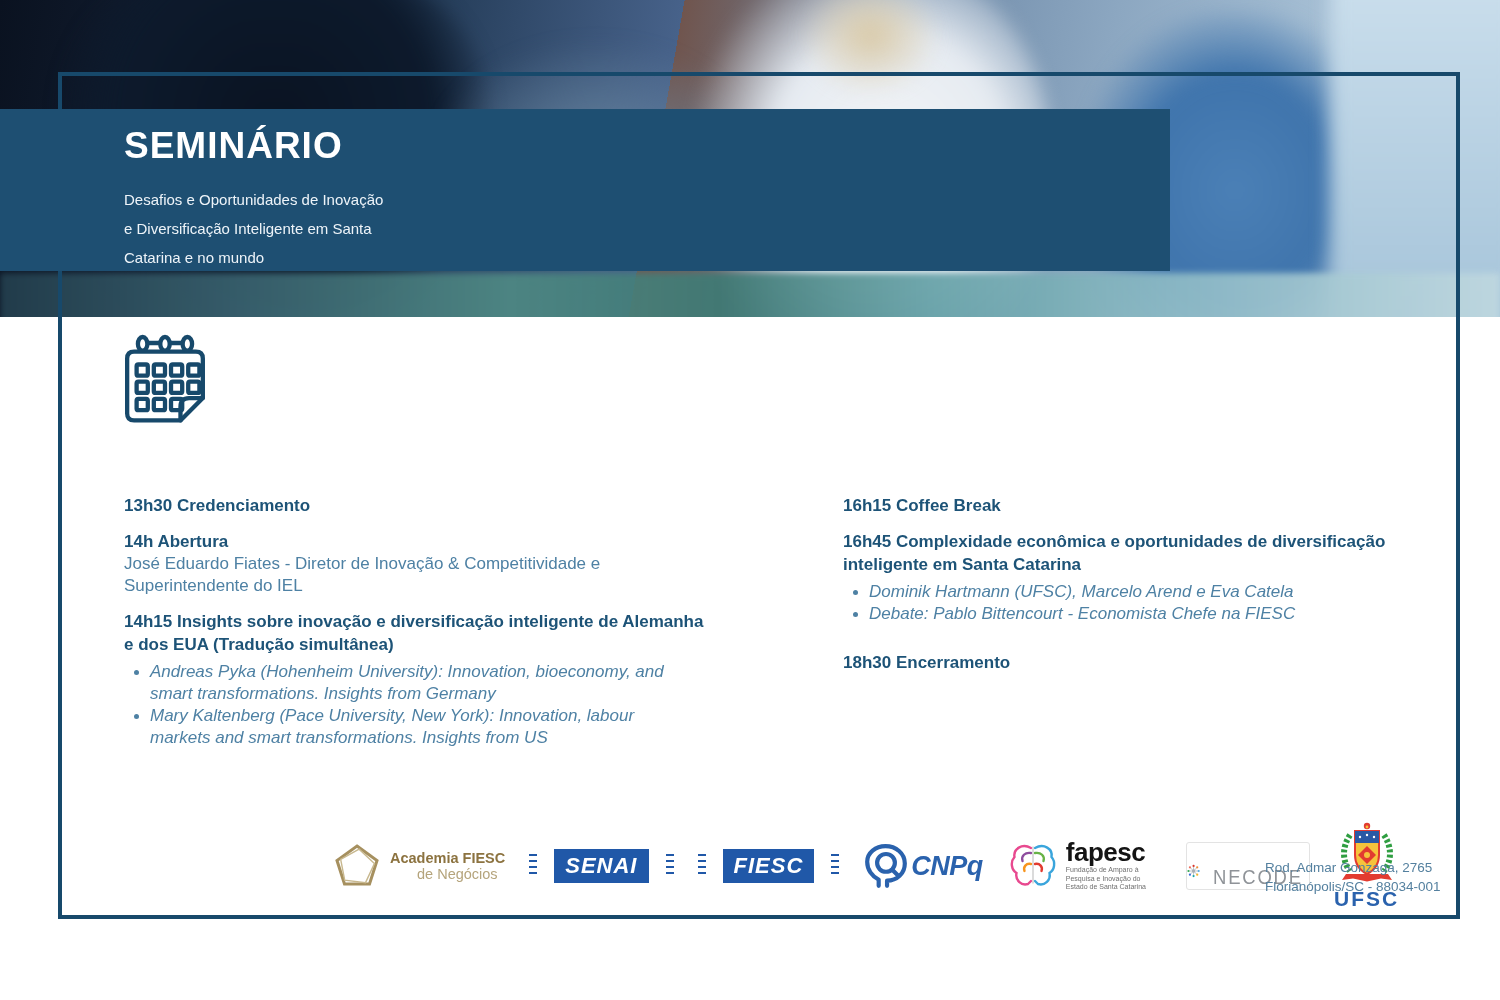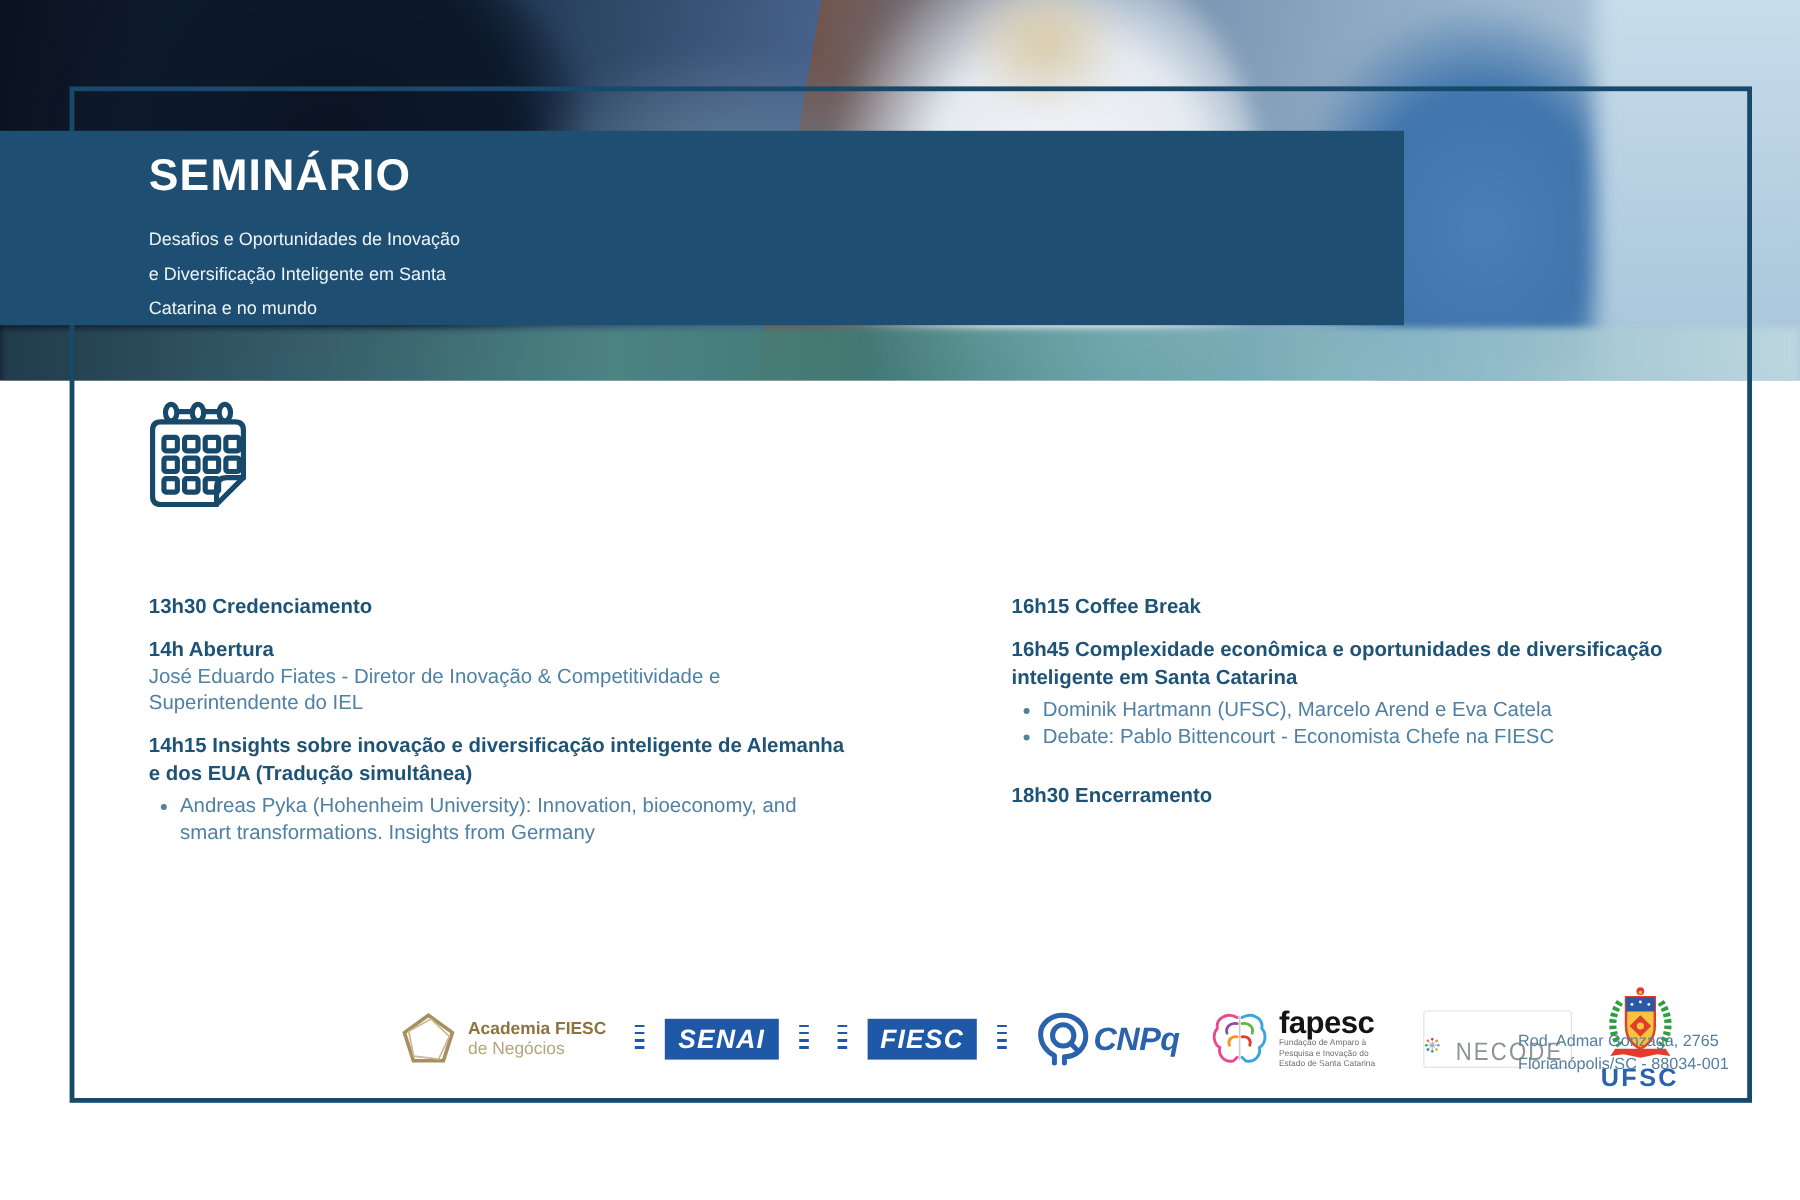--- a/index.html
+++ b/index.html
@@ -41,30 +41,30 @@
   .event { position:absolute; left:122px; top:334px; display:flex; align-items:flex-start; gap:20px; z-index:3; }
   .event-text { margin-top:6px; font-size:32px; line-height:39px; font-weight:800; letter-spacing:.4px; color:#1a5078; }
 
   
   .col { position:absolute; top:494px; z-index:3; }
   .col-left { left:124px; width:610px; }
   .col-right { left:843px; width:580px; }
   .blk { margin-bottom:13px; }
   .t { font-size:17px; line-height:23px; font-weight:700; color:#1d5377; }
   .d { font-size:17px; line-height:22px; color:#4e81a4; }
-  .bullets { margin-top:5px; margin-left:10px; }
+  .bullets { margin-top:5px; margin-left:10px;font-style:italic; }
   .bullet { display:flex; gap:11px; }
   .dot { flex:0 0 5px; width:5px; height:5px; border-radius:50%; background:#4e81a4; margin-top:9px; }
 
   
   .logos { position:absolute; left:333px; top:818px; height:96px; display:flex; align-items:center; gap:24px; z-index:3; }
   .logo { display:flex; align-items:center; }
   .academia { gap:9px; }
   .academia-l1 { font-size:14.5px; font-weight:700; color:#8c7340; }
-  .academia-l2 { font-size:14.5px; color:#b5a47c; }
+  .academia-l2 { font-size:14.5px; color:#b5a47c;margin-left:27px; }
   .flag-group { display:flex; align-items:center; gap:17px; }
   .speed { width:8px; height:24px; background:repeating-linear-gradient(180deg,#2058a8 0 2px, transparent 2px 6px); }
   .flag { height:34px; padding:0 11px; background:#2058a8; display:flex; align-items:center; }
   .flag span { color:#fff; font-size:22px; font-weight:700; font-style:italic; letter-spacing:1px; }
   .cnpq { gap:2px; }
   .cnpq-label { font-size:27px; font-weight:700; font-style:italic; color:#2a62ad; letter-spacing:-.5px; }
   .fapesc { gap:7px; }
   .fapesc-col { display:flex; flex-direction:column; }
   .fapesc-label { font-size:26px; font-weight:700; color:#141414; line-height:24px; letter-spacing:-.5px; }
   .fapesc-sub { font-size:7px; line-height:8.5px; color:#6f6f6f; margin-top:2px; }
@@ -139,20 +139,27 @@
       <div class="t">14h15 Insights sobre inovação e diversificação inteligente de Alemanha</div>
       <div class="t">e dos EUA (Tradução simultânea)</div>
       <div class="bullets">
         <div class="bullet">
           <div class="dot"></div>
           <div>
             <div class="d">Andreas Pyka (Hohenheim University): Innovation, bioeconomy, and</div>
             <div class="d">smart transformations. Insights from Germany</div>
           </div>
         </div>
+        <div class="bullet">
+          <div class="dot"></div>
+          <div>
+            <div class="d">Mary Kaltenberg (Pace University, New York): Innovation, labour</div>
+            <div class="d">markets and smart transformations. Insights from US</div>
+          </div>
+        </div>
       </div>
     </div>
   </div>
 
   <div class="col col-right">
     <div class="blk">
       <div class="t">16h15 Coffee Break</div>
     </div>
     <div class="blk">
       <div class="t">16h45 Complexidade econômica e oportunidades de diversificação</div>

